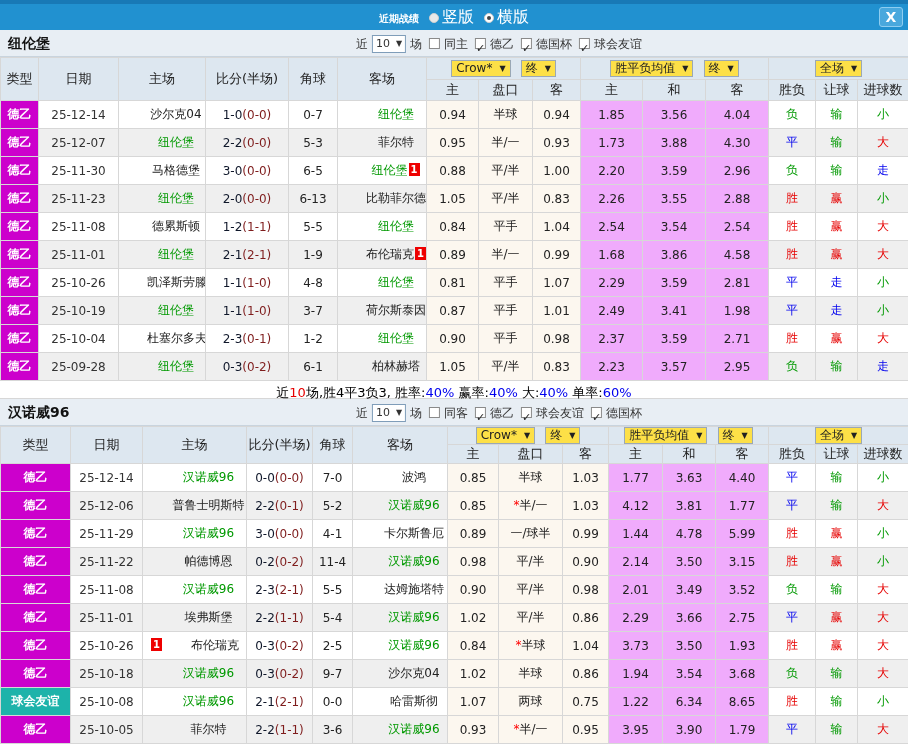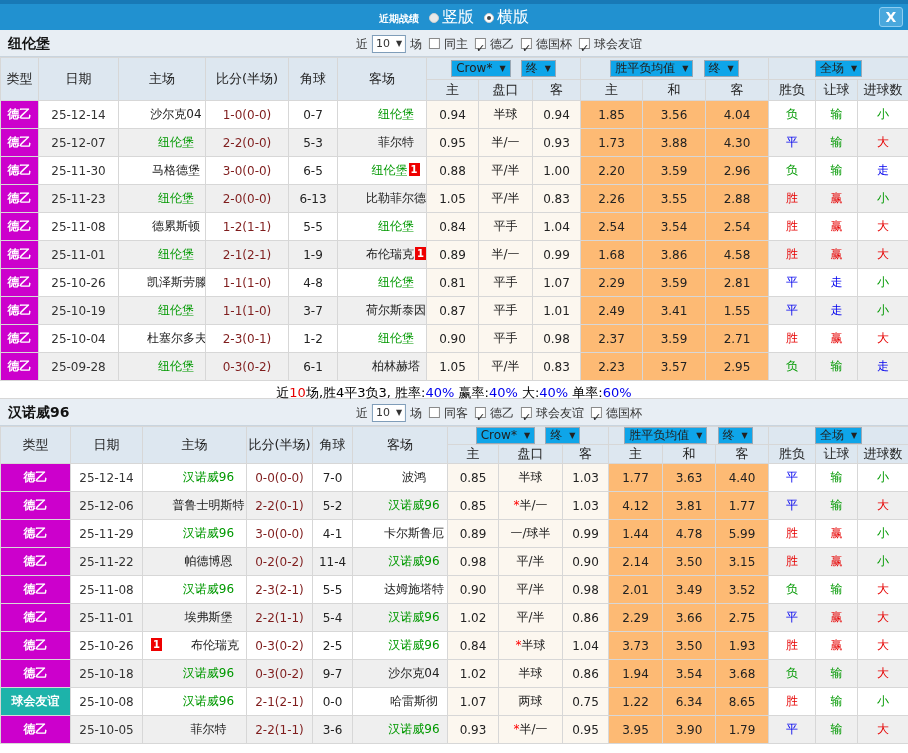--- a/index.html
+++ b/index.html
@@ -58,38 +58,38 @@
     text-align:center; font-size:12px; }
   .grid th, .grid td { border:1px solid #d7d7d7; padding:0; overflow:hidden; white-space:nowrap; }
   .grid thead th { background:#dde7f0; font-weight:normal; font-size:13px; color:#222; }
   .t1 thead tr.selrow th { height:22px; }
   .t1 thead tr.subrow th { height:21px; }
   .t2 thead tr.selrow th { height:18px; }
   .t2 thead tr.subrow th { height:17px; }
   .grid tbody td { height:28px; }
   .hdr-select {
     display:inline-flex; align-items:center; gap:7px; height:17px;
-    border:1px solid #9aa8b5; background:#0ea5e9; padding:0 4px; margin:0 3px;
+    border:1px solid #9aa8b5; background:#fde047; padding:0 4px; margin:0 3px;
     font-size:12px; cursor:pointer; line-height:15px;
   }
   .hdr-select .arrow { font-size:8px; color:#222; }
 
   .c-type { color:#fff; font-weight:bold; font-size:12px; }
   .c-type.magenta { background:#cc00cc; }
   .c-type.teal { background:#1db3aa; }
   .grid tbody tr:nth-child(even) td.plain { background:#efefef; }
   .grid tbody tr:nth-child(odd) td.plain { background:#ffffff; }
   td.c-odds { background:#fcf7ef; }
-  td.c-avg { background:#fdba74; }
+  td.c-avg { background:#f0abfc; }
 
   .date-txt { color:#333; }
   .team-link { cursor:pointer;margin-left:28px; }
   .team-link.focal { color:#009900; }
   .team-link.other { color:#222; }
-  .score-ft { color:#7f1d1d; }
+  .score-ft { color:#0f172a; }
   .score-ht { color:#7f1d1d; }
   .star { color:#ff0000; }
   .badge1 { display:inline-block; width:11px; height:13px; line-height:13px;
     background:#ee0000; color:#fff; font-size:10px; font-weight:bold;
     text-align:center; margin:0 1px; vertical-align:1px; }
 
   .cr { color:#e60000; } .cg { color:#009900; } .cb { color:#0000ee; } .ck { color:#000; }
 
   
   .summary { height:18px; line-height:24px; text-align:center; font-size:13px;
@@ -323,21 +323,21 @@
           <td class="plain date-txt">25-10-19</td>
           <td class="plain"><span class="team-link focal">纽伦堡</span></td>
           <td class="plain"><span class="score-ft">1-1</span><span class="score-ht">(1-0)</span></td>
           <td class="plain">3-7</td>
           <td class="plain"><span class="team-link other">荷尔斯泰因</span></td>
           <td class="c-odds">0.87</td>
           <td class="c-odds"><span>平手</span></td>
           <td class="c-odds">1.01</td>
           <td class="c-avg">2.49</td>
           <td class="c-avg">3.41</td>
-          <td class="c-avg">1.55</td>
+          <td class="c-avg">1.98</td>
           <td class="plain"><span class="cb">平</span></td>
           <td class="plain"><span class="cb">走</span></td>
           <td class="plain"><span class="cg">小</span></td>
         </tr>
         <tr>
           <td class="c-type magenta">德乙</td>
           <td class="plain date-txt">25-10-04</td>
           <td class="plain"><span class="team-link other">杜塞尔多夫</span></td>
           <td class="plain"><span class="score-ft">2-3</span><span class="score-ht">(0-1)</span></td>
           <td class="plain">1-2</td>

